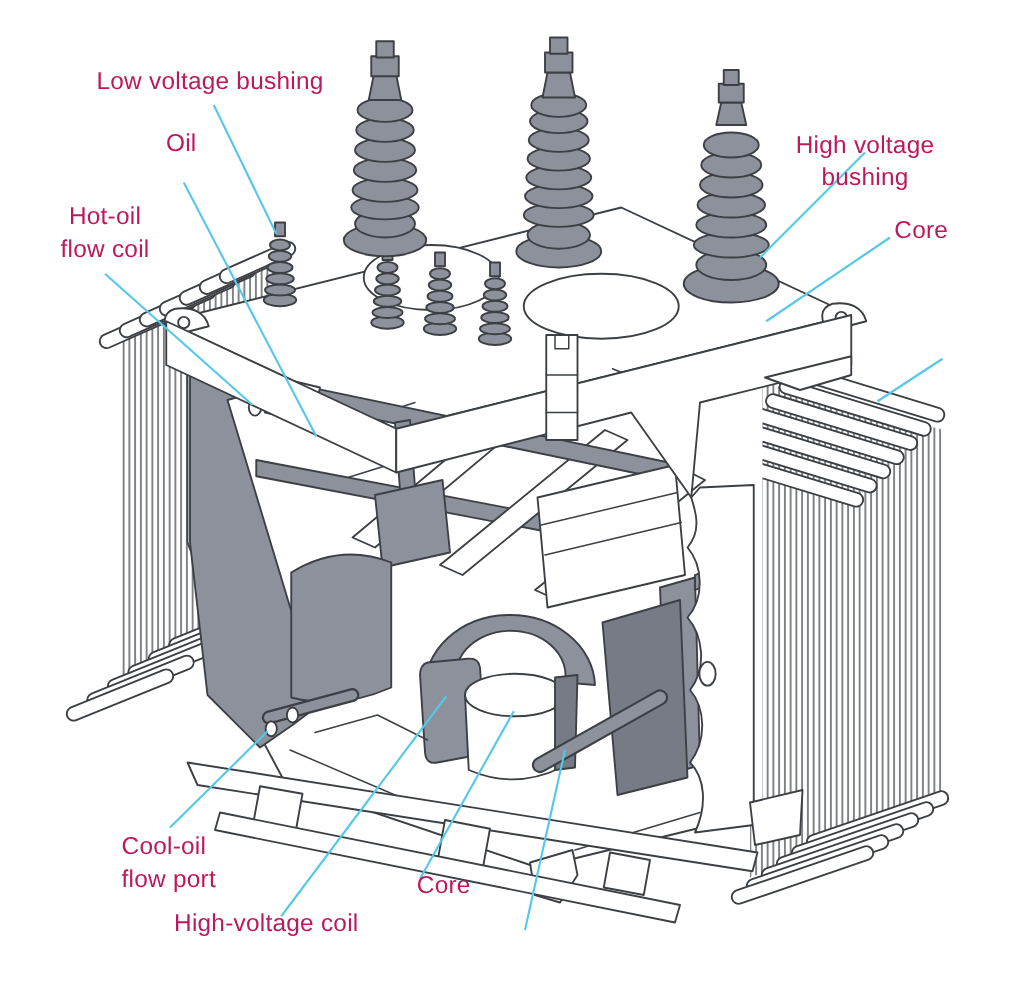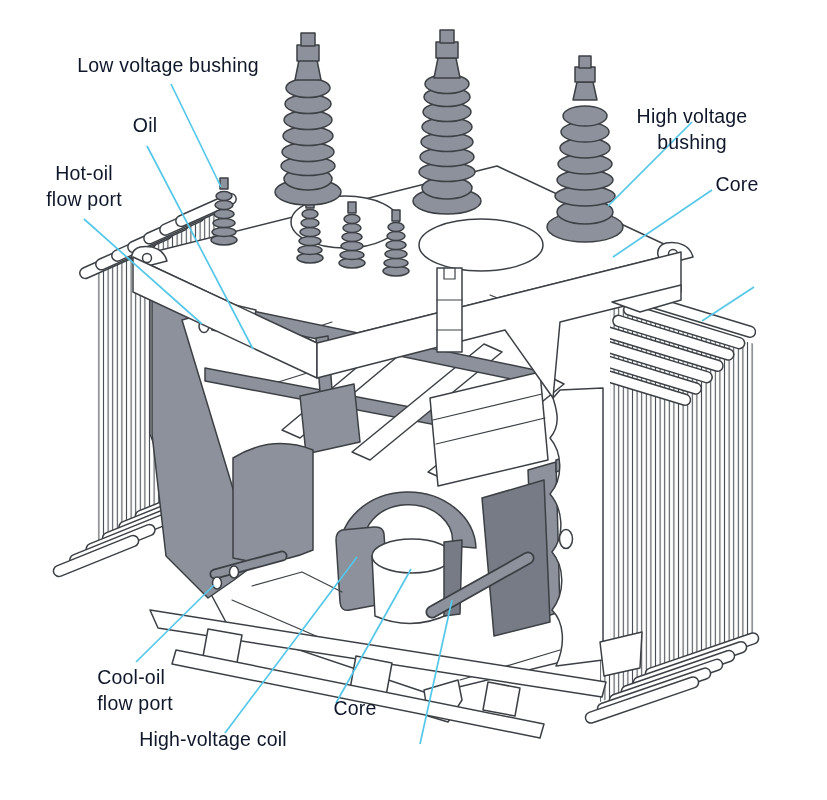--- a/index.html
+++ b/index.html
@@ -1,21 +1,21 @@
 <!DOCTYPE html>
 <html><head>
 <meta charset="utf-8">
 <style>
   html,body{margin:0;padding:0;background:#ffffff;}
   .stage{position:relative;width:827px;height:800px;background:#ffffff;overflow:hidden;
          font-family:"Liberation Sans", sans-serif;}
   .stage svg{position:absolute;left:0;top:0;}
   .label{position:absolute;transform:translate(-50%,-50%);
          font-size:19.5px;line-height:1.32;letter-spacing:.2px;
-         color:#0f172a;text-align:center;white-space:pre-line;}
+         color:#be185d;text-align:center;white-space:pre-line;}
   .label.left-align{text-align:left;}
 </style>
 </head>
 <body>
 
 <div class="stage">
 
 <svg width="827" height="800" viewBox="0 0 827 800">
   <defs>
     <pattern id="tubes" width="4.6" height="10" patternUnits="userSpaceOnUse">
@@ -274,23 +274,23 @@
       <line x1="754" y1="287" x2="702" y2="321"></line>
       <line x1="136" y1="662" x2="214" y2="585"></line>
       <line x1="225" y1="733" x2="357" y2="557"></line>
       <line x1="336" y1="703" x2="411" y2="569"></line>
       <line x1="420" y1="744" x2="452" y2="600"></line>
     </g>
   </g>
 </svg>
 
   <div class="label" style="left:168px;top:66px;">Low voltage bushing</div>
-  <div class="label" style="left:145px;top:126px;">Oil</div>
+  <div class="label" style="left:145px;top:116px;">Oil</div>
   <div class="label" style="left:84px;top:187px;">Hot-oil
-flow port</div>
+flow coil</div>
   <div class="label" style="left:692px;top:99px;margin-top:31px;">High voltage
 bushing</div>
   <div class="label" style="left:737px;top:185px;">Core</div>
   <div class="label left-align" style="left:135px;top:691px;">Cool-oil
 flow port</div>
   <div class="label" style="left:213px;top:740px;">High-voltage coil</div>
   <div class="label" style="left:331px;top:709px;margin-left:24px;">Core</div>
 </div>
 
 </body></html>

